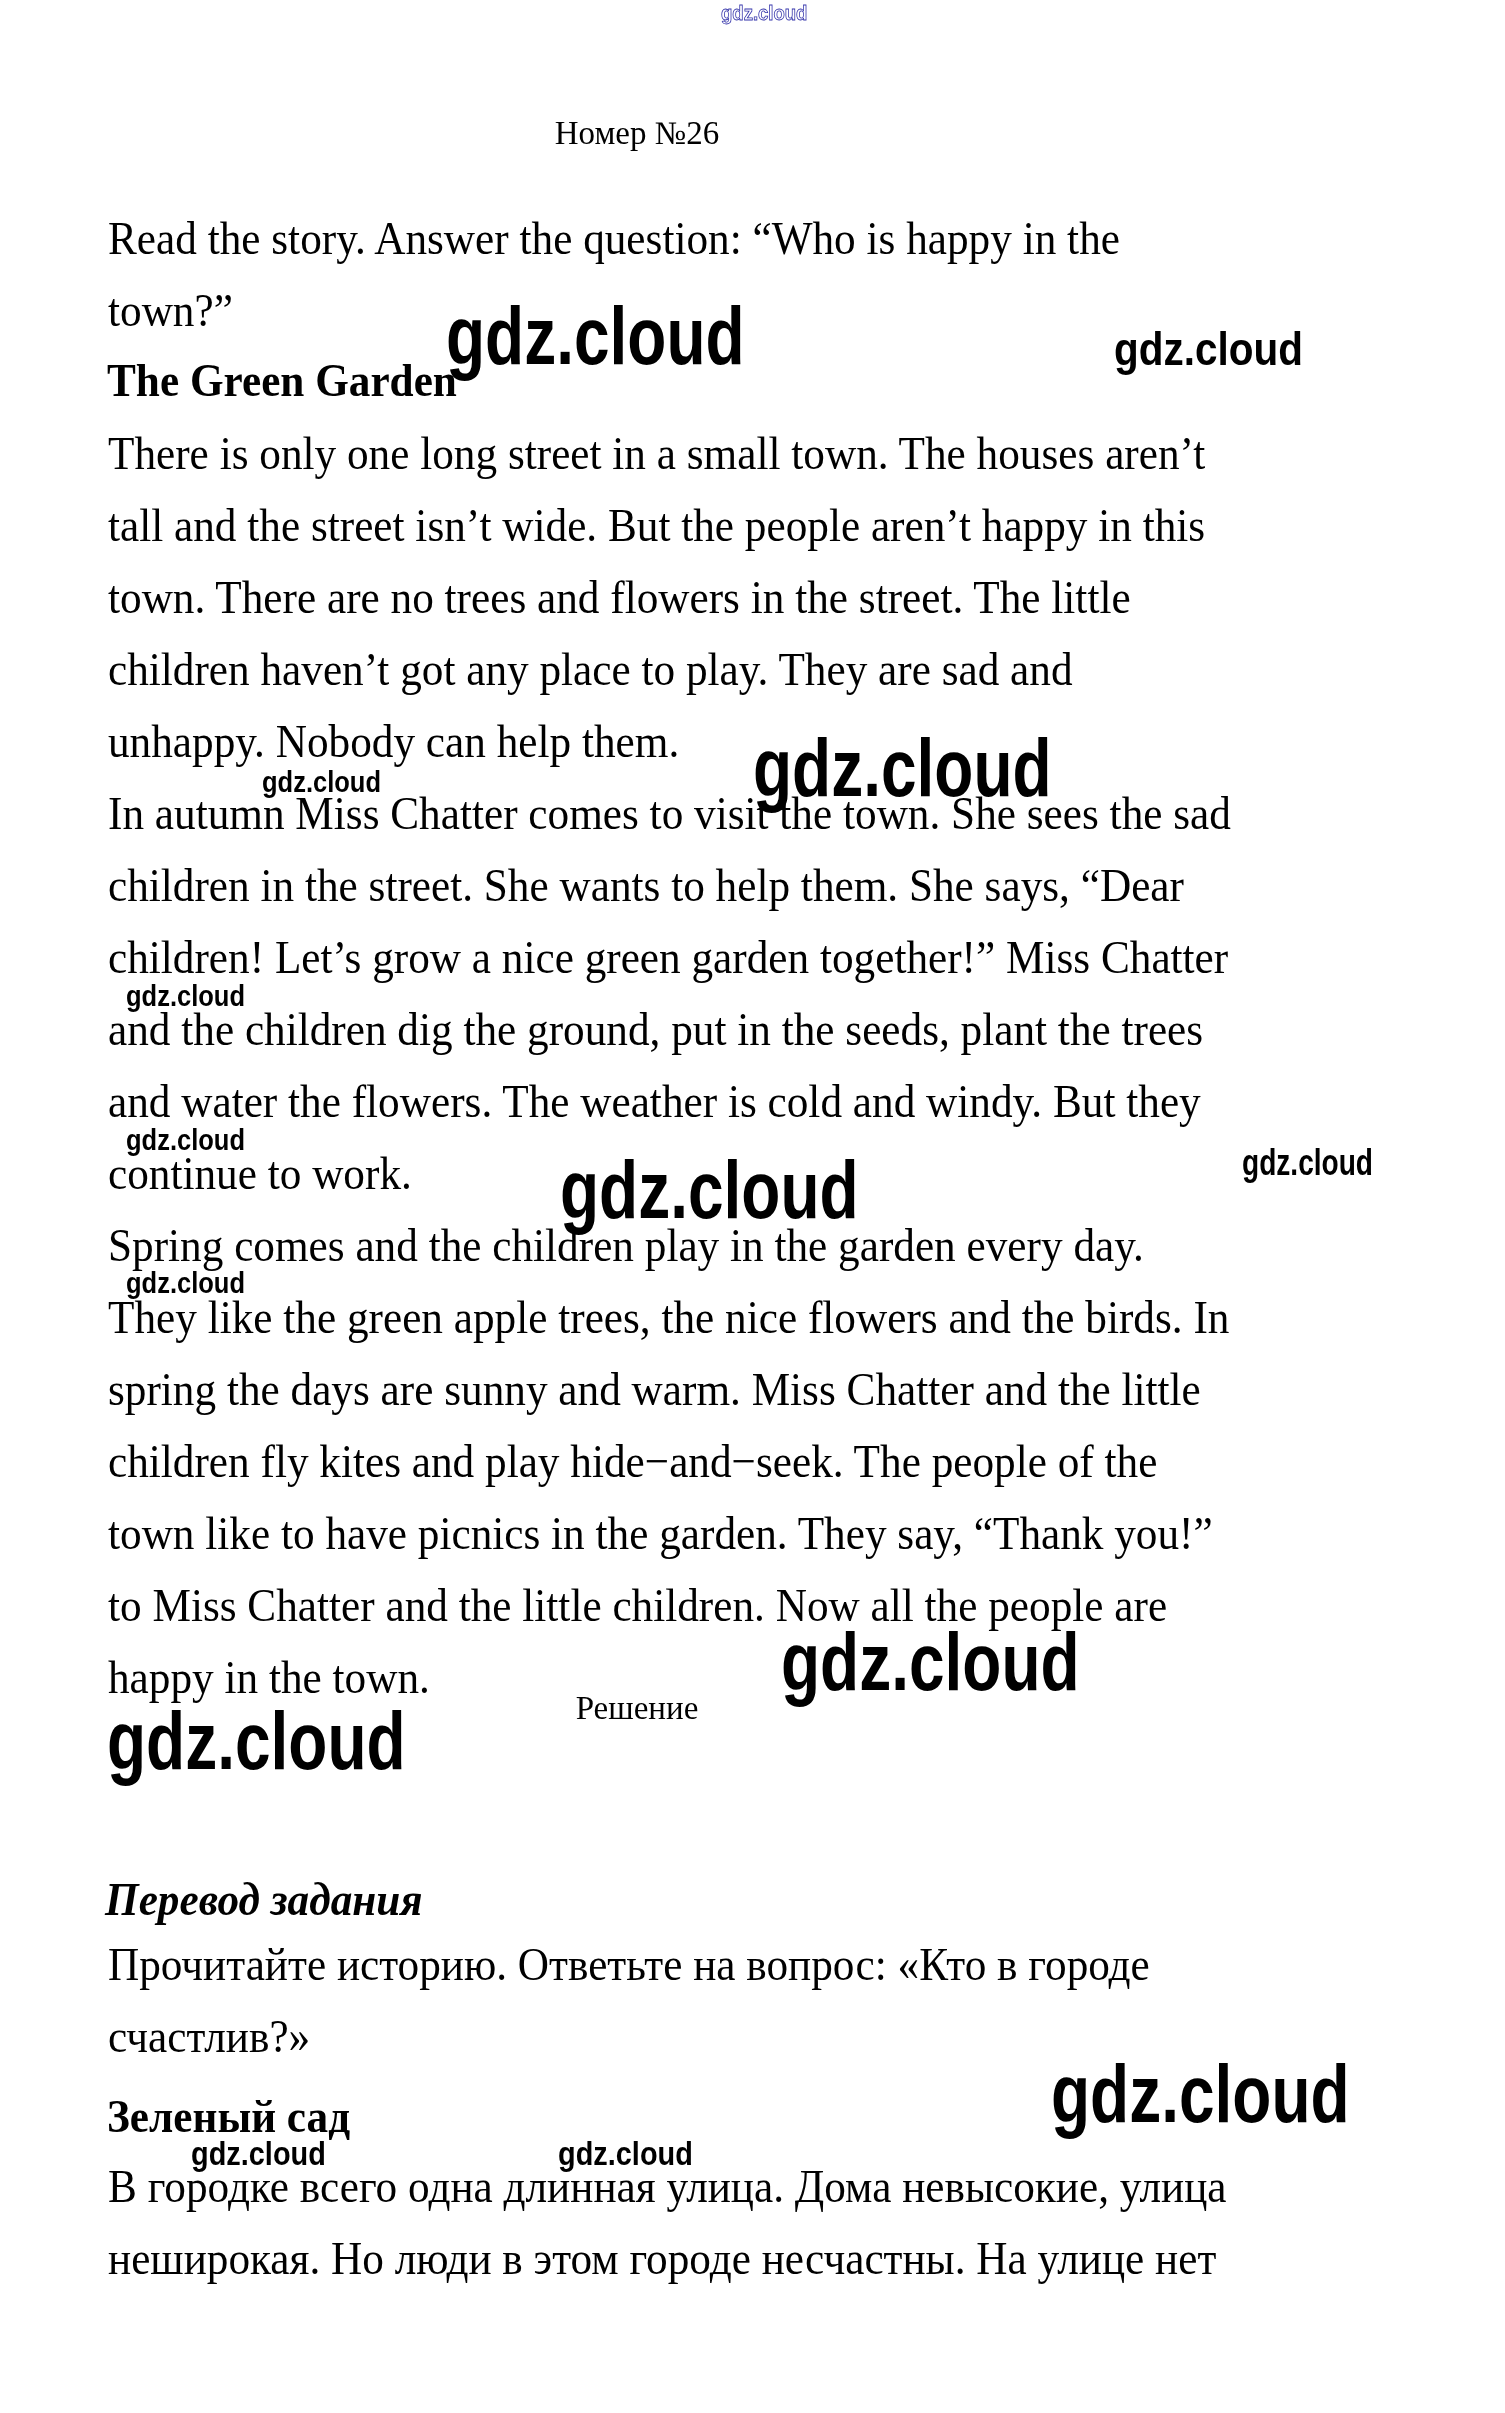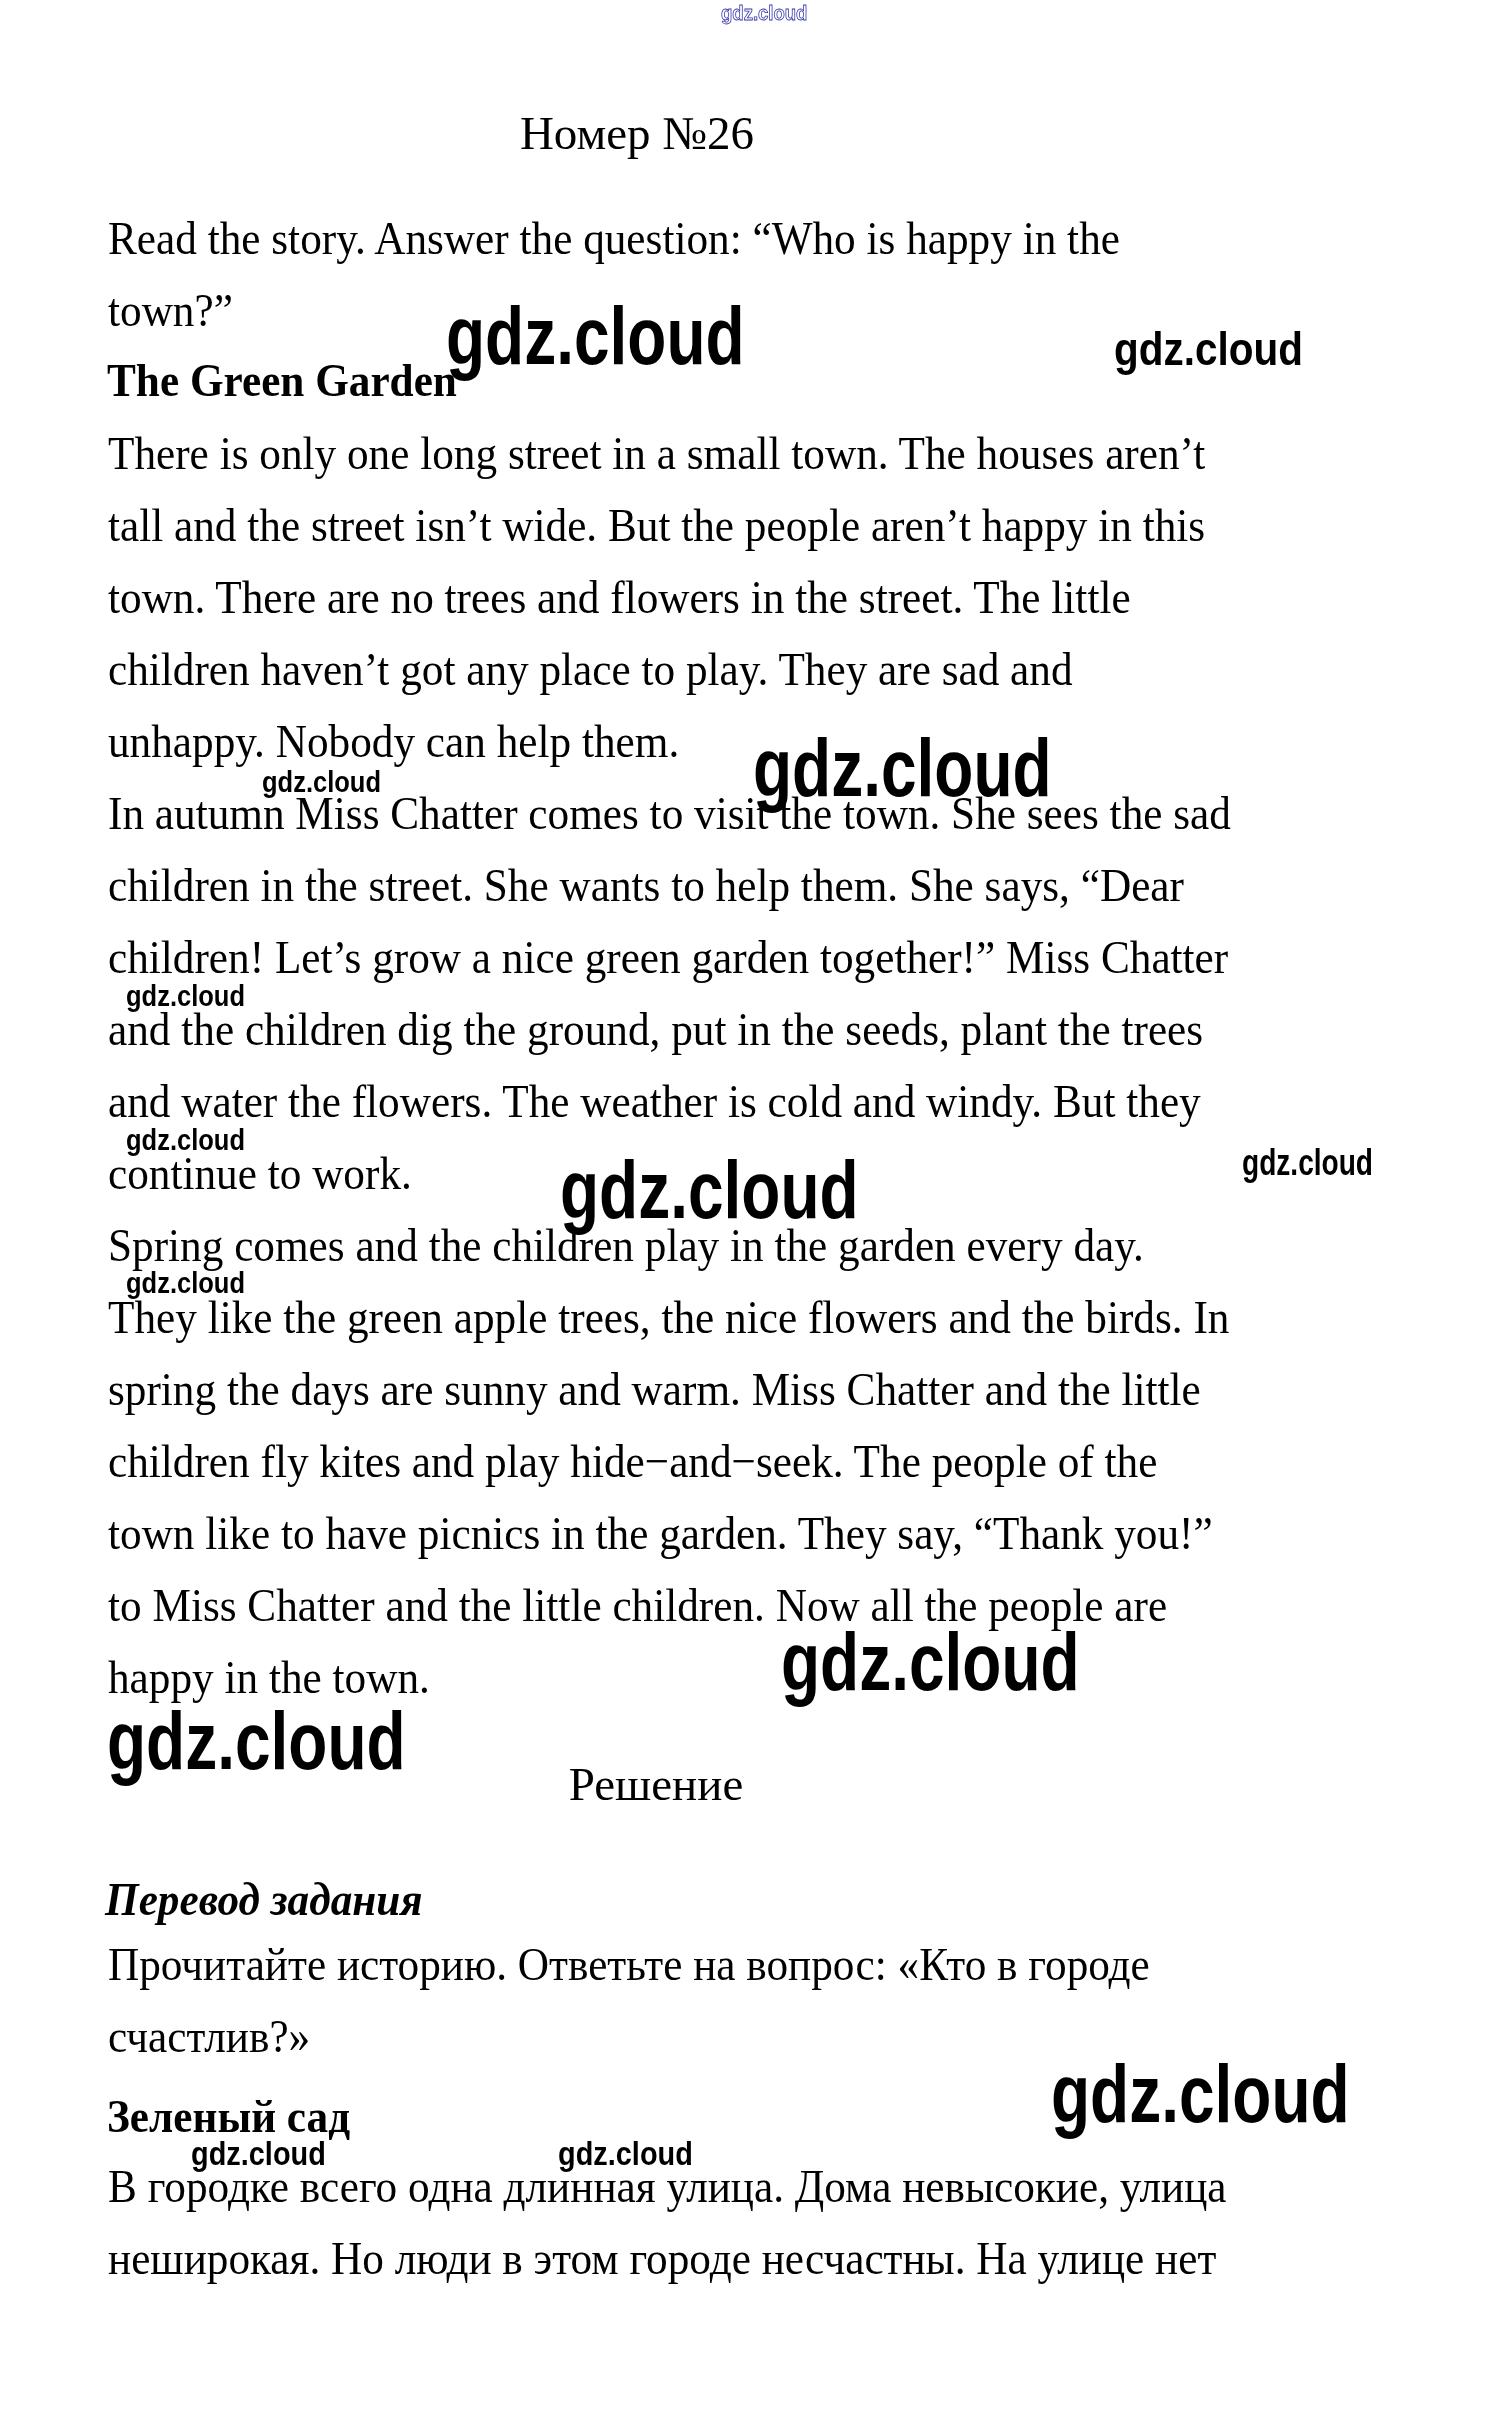--- a/index.html
+++ b/index.html
@@ -22,21 +22,21 @@
   }
   .tline{
     height:72px;line-height:72px;
     font-size:47px;
     white-space:nowrap;
   }
   .centered{
     position:absolute;left:0;width:1274px;
     text-align:center;
     height:72px;line-height:72px;
-    font-size:47px;
+    font-size:33px;
   }
   .heading-bold{
     position:absolute;
     height:72px;line-height:72px;
     font-size:47px;font-weight:700;
     white-space:nowrap;
     transform:scaleX(0.92);transform-origin:0 0;
   }
   .heading-bold-italic{
     position:absolute;
@@ -111,21 +111,21 @@
   <span class="wm wm-big" style="left:753px;top:728px;">gdz.cloud</span>
   <span class="wm wm-small" style="left:262px;top:767px;">gdz.cloud</span>
   <span class="wm wm-small" style="left:126px;top:981px;">gdz.cloud</span>
   <span class="wm wm-small" style="left:126px;top:1125px;">gdz.cloud</span>
   <span class="wm wm-big" style="left:560px;top:1150px;">gdz.cloud</span>
   <span class="wm wm-med2" style="left:1242px;top:1145px;">gdz.cloud</span>
   <span class="wm wm-small" style="left:126px;top:1268px;">gdz.cloud</span>
   <span class="wm wm-big" style="left:781px;top:1622px;">gdz.cloud</span>
   <span class="wm wm-big" style="left:107px;top:1701px;">gdz.cloud</span>
 
-  <div class="centered" style="top:1748px;margin-left:19px;">Решение</div>
+  <div class="centered" style="top:1672px;">Решение</div>
 
   <div class="heading-bold-italic" style="left:105px;top:1863px;">Перевод задания</div>
 
   <div class="tblock" style="top:1928px;">
     <div class="tline">Прочитайте историю. Ответьте на вопрос: «Кто в городе</div>
     <div class="tline">счастлив?»</div>
   </div>
 
   <span class="wm wm-big" style="left:1051px;top:2054px;">gdz.cloud</span>
 

